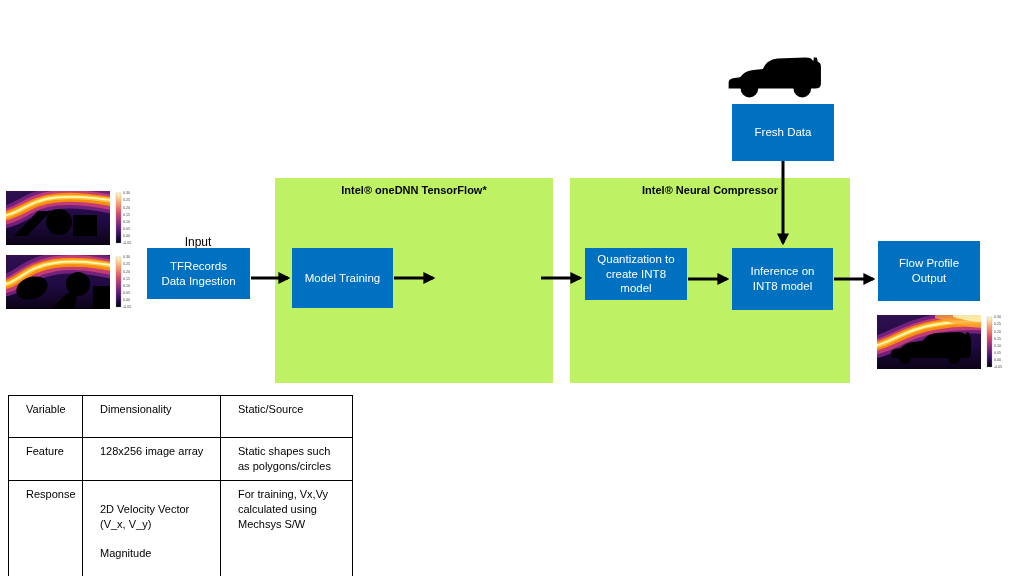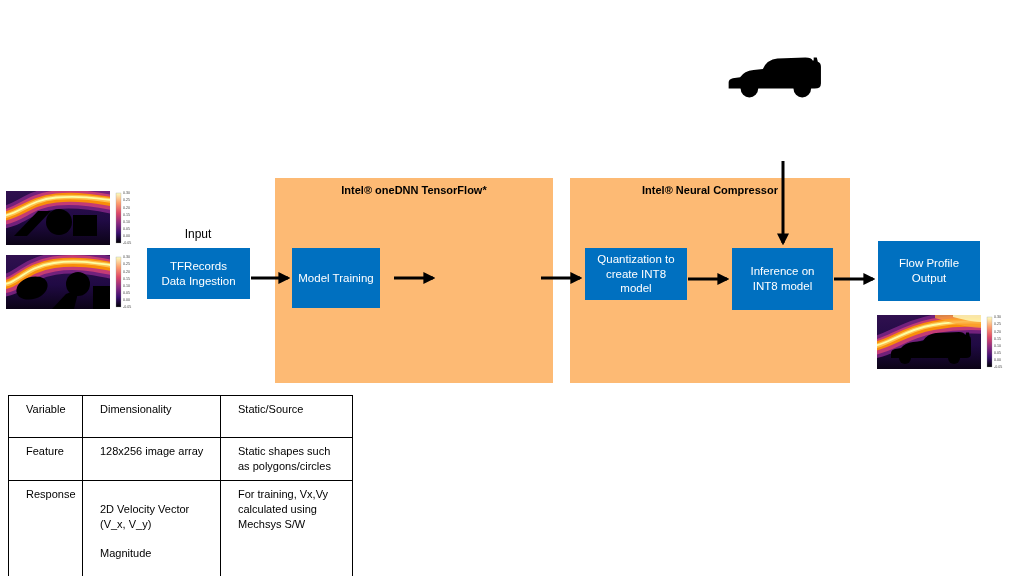--- a/index.html
+++ b/index.html
@@ -1,28 +1,28 @@
 <!DOCTYPE html>
 <html><head>
 <meta charset="utf-8">
 <style>
   html,body{margin:0;padding:0;background:#fff;}
   .canvas{position:relative;width:1024px;height:576px;background:#fff;
           font-family:"Liberation Sans",sans-serif;overflow:hidden;}
 
-  .group{position:absolute;background:#fdba74;}
+  .group{position:absolute;background:#bef264;}
   .group-title{position:absolute;top:6px;left:0;right:0;text-align:center;
                font-size:11px;font-weight:bold;color:#000;}
 
   .bluebox{position:absolute;background:#0070C0;color:#fff;
            display:flex;align-items:center;justify-content:center;
            text-align:center;font-size:11.5px;line-height:1.3;
            white-space:pre-line;}
 
-  .plain-label{position:absolute;font-size:12px;color:#000;text-align:center;}
+  .plain-label{position:absolute;font-size:12px;color:#000;text-align:center;margin-top:8px;}
 
   .flowfig{position:absolute;}
   .arrows{position:absolute;left:0;top:0;pointer-events:none;}
 
   table.spec{position:absolute;left:8px;top:395px;width:344px;
              border-collapse:collapse;table-layout:fixed;
              font-size:11px;color:#000;}
   .spec td,.spec th{border:1.6px solid #000;vertical-align:top;
                     padding:6px 6px 4px 17px;text-align:left;
                     font-weight:normal;white-space:pre-line;line-height:1.35;}
@@ -135,26 +135,27 @@
   <svg class="flowfig" style="left:723px;top:44px" width="115" height="56" viewBox="0 0 110 54">
     <g fill="#000">
       <path d="M5,43 L5,37 Q5,34 9,33 L16,32 Q20,26 29,25 L38,24 Q42,15 52,14 L79,13 Q85,13 86,16 L87,16 V13 H90 L91,17 Q94,18 94,22 V38 Q94,43 88,43 Z"></path>
       <circle cx="25" cy="43" r="8.5"></circle>
       <circle cx="76" cy="43" r="8.5"></circle>
     </g>
   </svg>
 
   <div class="bluebox" style="left:147px;top:248px;width:103px;height:51px">TFRecords
 Data Ingestion</div>
-  <div class="bluebox" style="left:292px;top:248px;width:88px;height:60px">Model Training</div>
+  <div class="bluebox" style="left:292px;top:248px;width:101px;height:60px">Model Training</div>
   <div class="bluebox" style="left:585px;top:248px;width:102px;height:52px">Quantization to
 create INT8
 model</div>
   <div class="bluebox" style="left:732px;top:248px;width:101px;height:62px">Inference on
 INT8 model</div>
+  <div class="bluebox" style="left:732px;top:104px;width:102px;height:57px">Fresh Data</div>
   <div class="bluebox" style="left:878px;top:241px;width:102px;height:60px">Flow Profile
 Output</div>
 
   <svg class="flowfig" style="left:877px;top:315px" width="130" height="58" viewBox="0 0 130 58">
     <defs>
       <linearGradient id="bgC" x1="0" y1="0" x2="0" y2="1">
         <stop offset="0" stop-color="#30104f"></stop>
           <stop offset="0.55" stop-color="#200a44"></stop>
           <stop offset="1" stop-color="#0b0316"></stop>
       </linearGradient>

